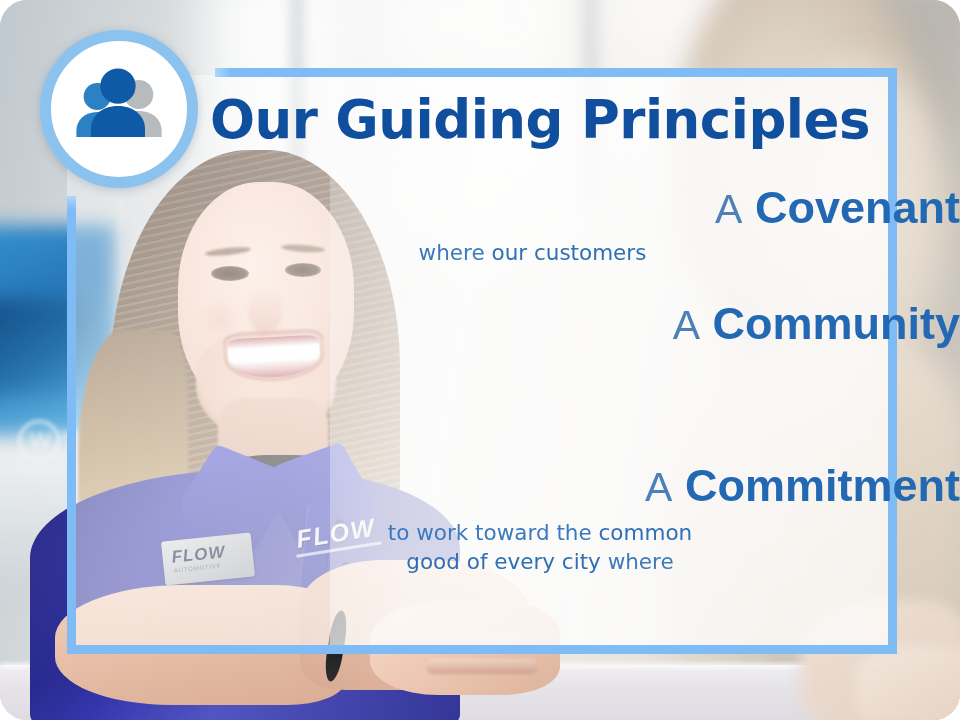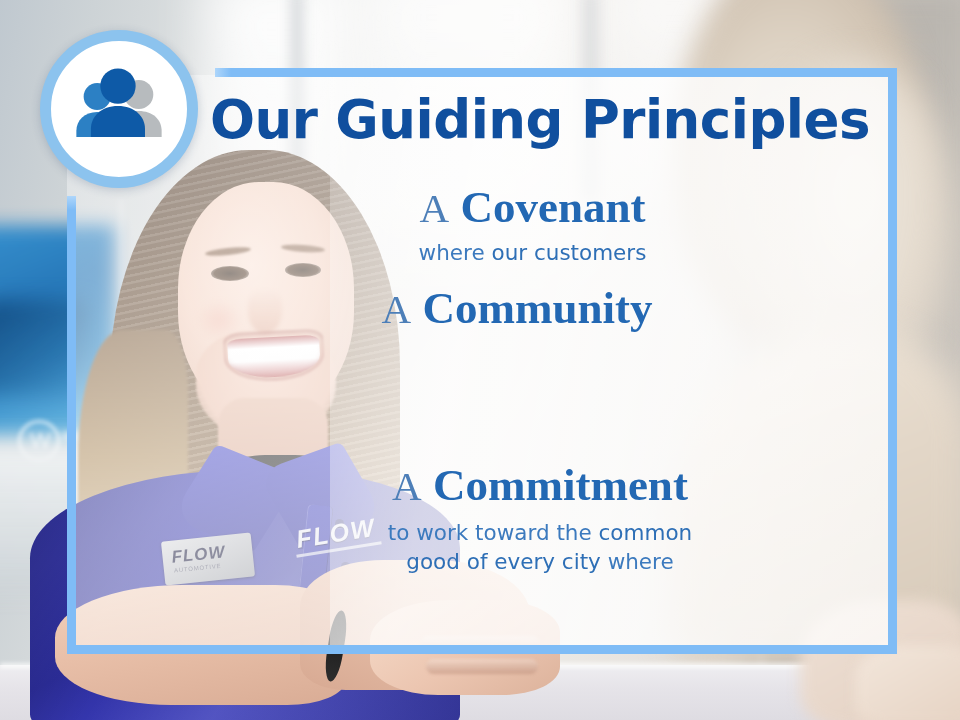--- a/index.html
+++ b/index.html
@@ -5,20 +5,21 @@
 <style>
   * { margin:0; padding:0; box-sizing:border-box; }
   html,body { width:960px; height:720px; overflow:hidden; background:#ffffff; }
   body { font-family:"Liberation Sans", sans-serif; }
 
   #poster {
     position:relative;
     width:960px; height:720px;
     overflow:hidden;
     background:#d9d6d2;
+    border-radius:27px;
   }
 
   
   .photo { position:absolute; inset:0; overflow:hidden; }
 
   
   .bg-base{
     position:absolute; inset:-40px;
     background:
       linear-gradient(100deg,#b9c3cc 0%, #cdd3d6 12%, #e8e9e8 30%, #f3f2ef 48%, #e6e2dd 70%, #cfcac3 88%, #bdb8b2 100%);
@@ -360,40 +361,41 @@
     font-weight:bold;
     font-size:53px;
     letter-spacing:-.5px;
     color:#104F9E;
     line-height:1.05;
   }
 
   .principle{ position:absolute; width:960px; text-align:center; padding-left:105px; }
 
   .p-head{
-    font-family:Liberation Serif, serif;
+    font-family:Liberation Sans, sans-serif;
     font-size:45px;
     line-height:1.06;
     color:#2E6DB4;
+    text-align:right;
   }
   .p-head .art{ font-weight:400; color:#4D7FB8; font-size:41px; }
   .p-head .word{ font-weight:bold; color:#2368B3; }
 
   .p-sub{
     font-family:"DejaVu Sans", sans-serif;
     font-size:21.5px;
     line-height:1.38;
     color:#3C7ABE;
     margin-top:6px;
     font-weight:400;
   }
   .p-sub b{ font-weight:normal; color:#2E6FB6; }
 
   #principle-1{ top:184px; }
-  #principle-2{ top:285px; padding-left:74px; }
+  #principle-2{ top:300px; padding-left:74px; }
   #principle-3{ top:462px; padding-left:120px; }
   #principle-3 .p-sub{ margin-top:8px; }
 
 </style>
 </head>
 <body>
 
 <div id="poster">
 
   <div class="photo">

